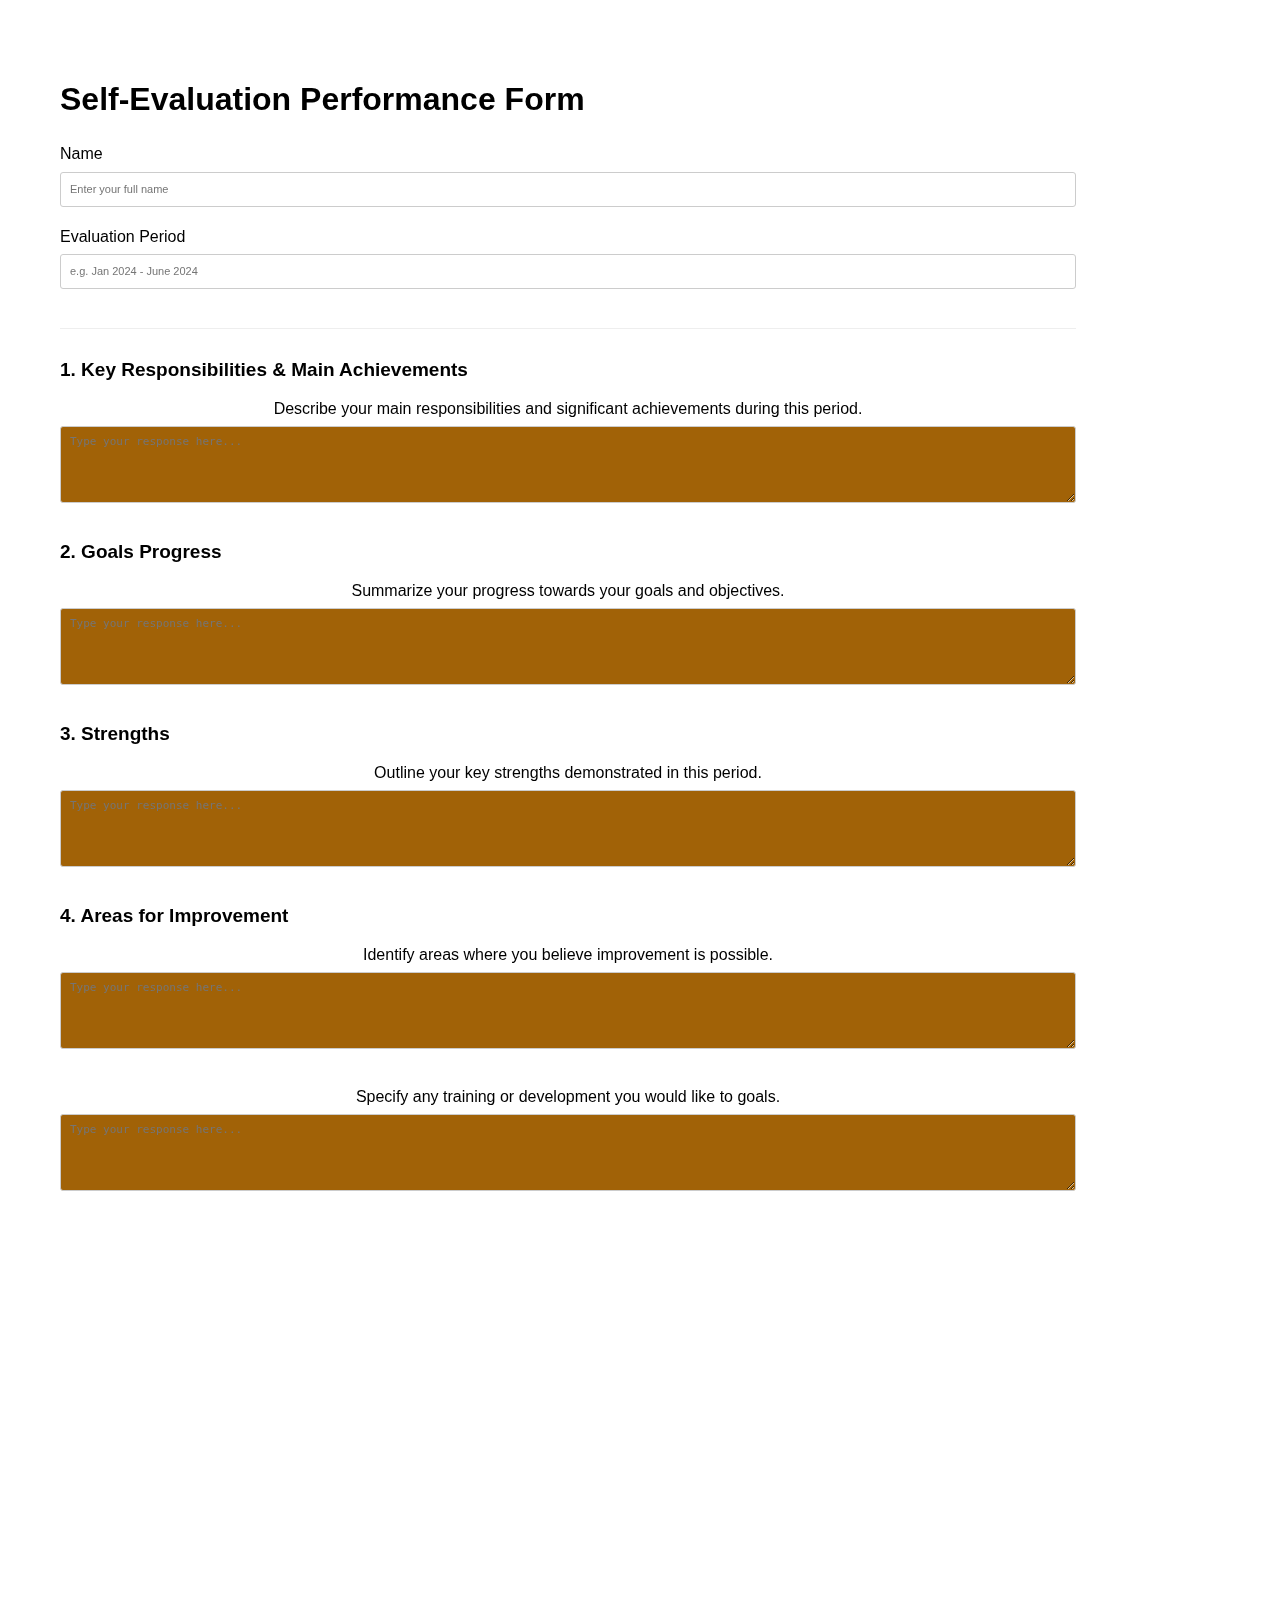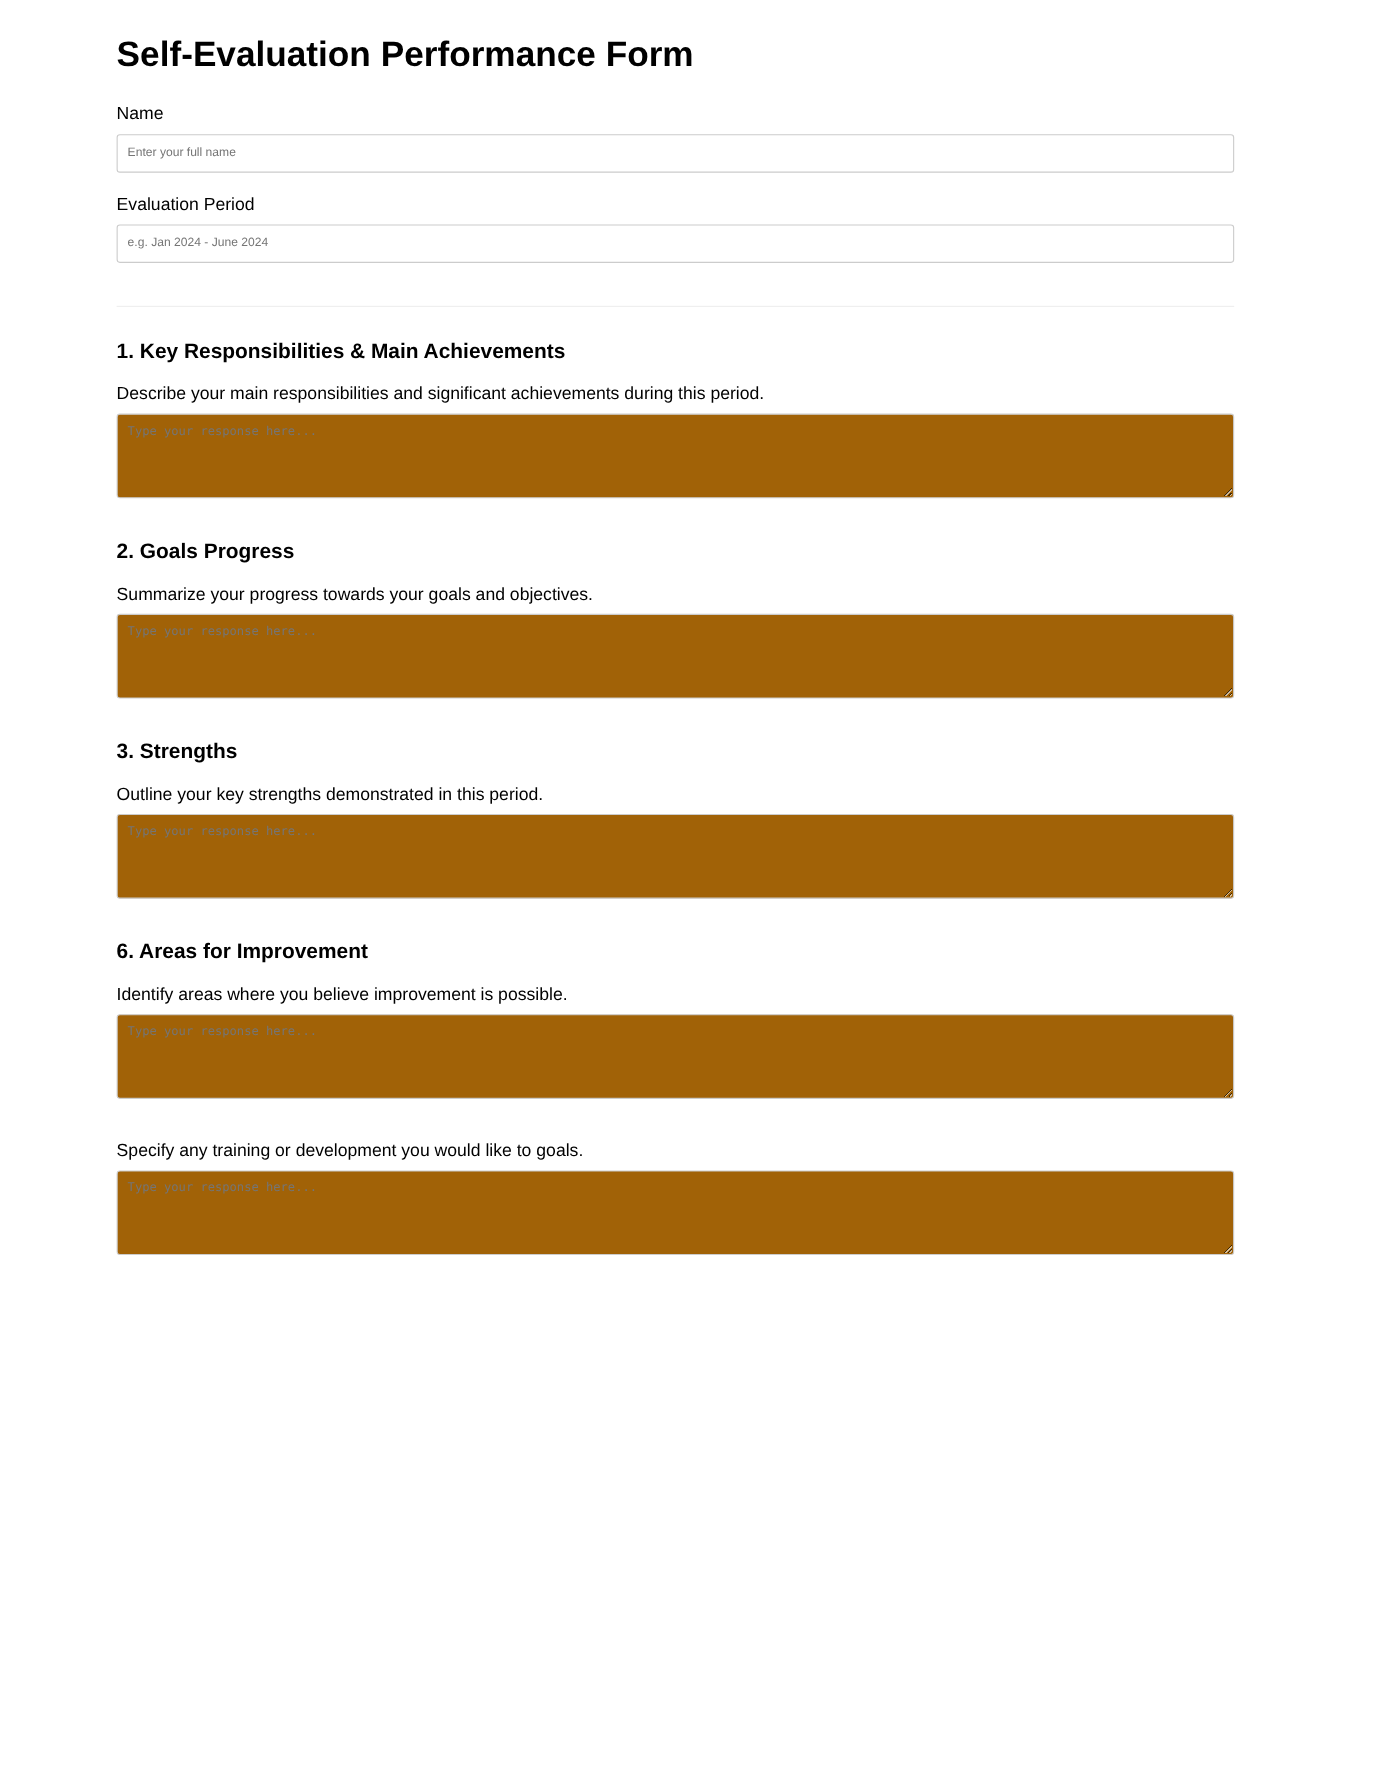--- a/index.html
+++ b/index.html
@@ -6,22 +6,22 @@
   html, body {
     margin: 0;
     padding: 0;
     background: #ffffff;
     color: #000000;
     font-family: "Liberation Sans", sans-serif;
   }
   body { width: 1263px; min-height: 1624px; }
   .container {
     width: 1016px;
-    margin-left: 106px;
-    padding-top: 30px;
+    margin-left: 60px;
+    padding-top: 80px;
   }
   h1 {
     font-size: 32px;
     font-weight: bold;
     margin: 0 0 26px 0;
     line-height: 1.2;
   }
   .field { margin-bottom: 20px; }
   .field label {
     display: block;
@@ -51,20 +51,21 @@
   .section h2 {
     font-size: 19px;
     font-weight: bold;
     margin: 0 0 17px 0;
     line-height: 1.2;
   }
   .section p {
     font-size: 16px;
     margin: 0 0 8px 0;
     line-height: 1.2;
+    text-align: center;
   }
   .section textarea {
     display: block;
     width: 100%;
     height: 77px;
     border: 1px solid #cccccc;
     border-radius: 3px;
     padding: 8px 9px;
     font-family: "DejaVu Sans Mono", monospace;
     font-size: 11px;
@@ -112,21 +113,21 @@
       <textarea placeholder="Type your response here..." style=""></textarea>
     </div>
 
     <div class="section">
       <h2>3. Strengths</h2>
       <p>Outline your key strengths demonstrated in this period.</p>
       <textarea placeholder="Type your response here..." style=""></textarea>
     </div>
 
     <div class="section">
-      <h2>6. Areas for Improvement</h2>
+      <h2>4. Areas for Improvement</h2>
       <p>Identify areas where you believe improvement is possible.</p>
       <textarea placeholder="Type your response here..." style=""></textarea>
     </div>
 
     <div class="section">
       <p>Specify any training or development you would like to goals.</p>
       <textarea placeholder="Type your response here..." style=""></textarea>
     </div>
   </div>
 </div>

